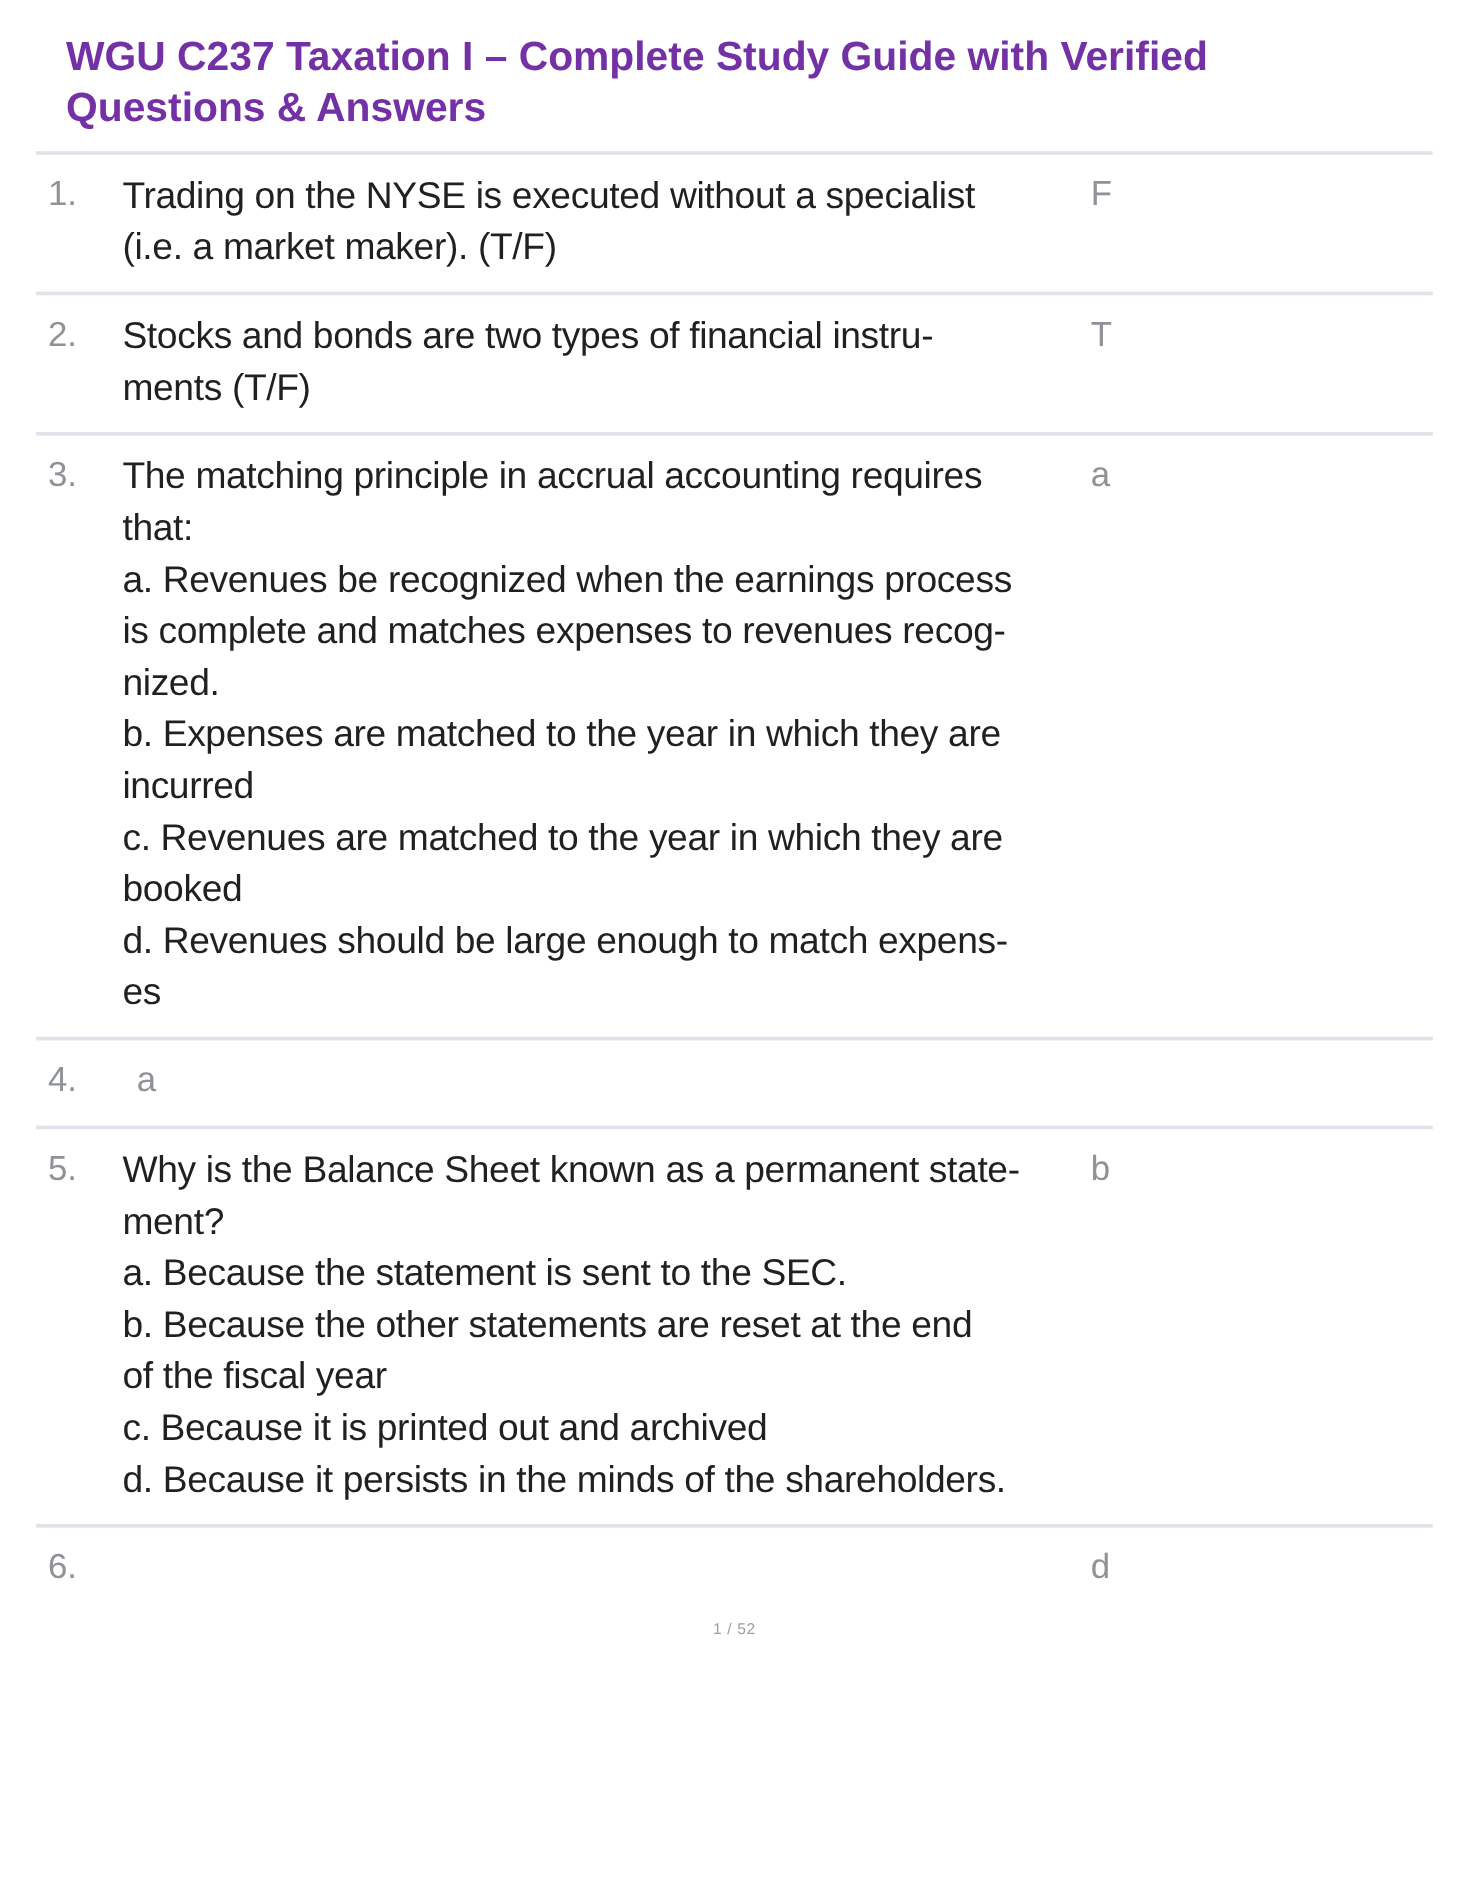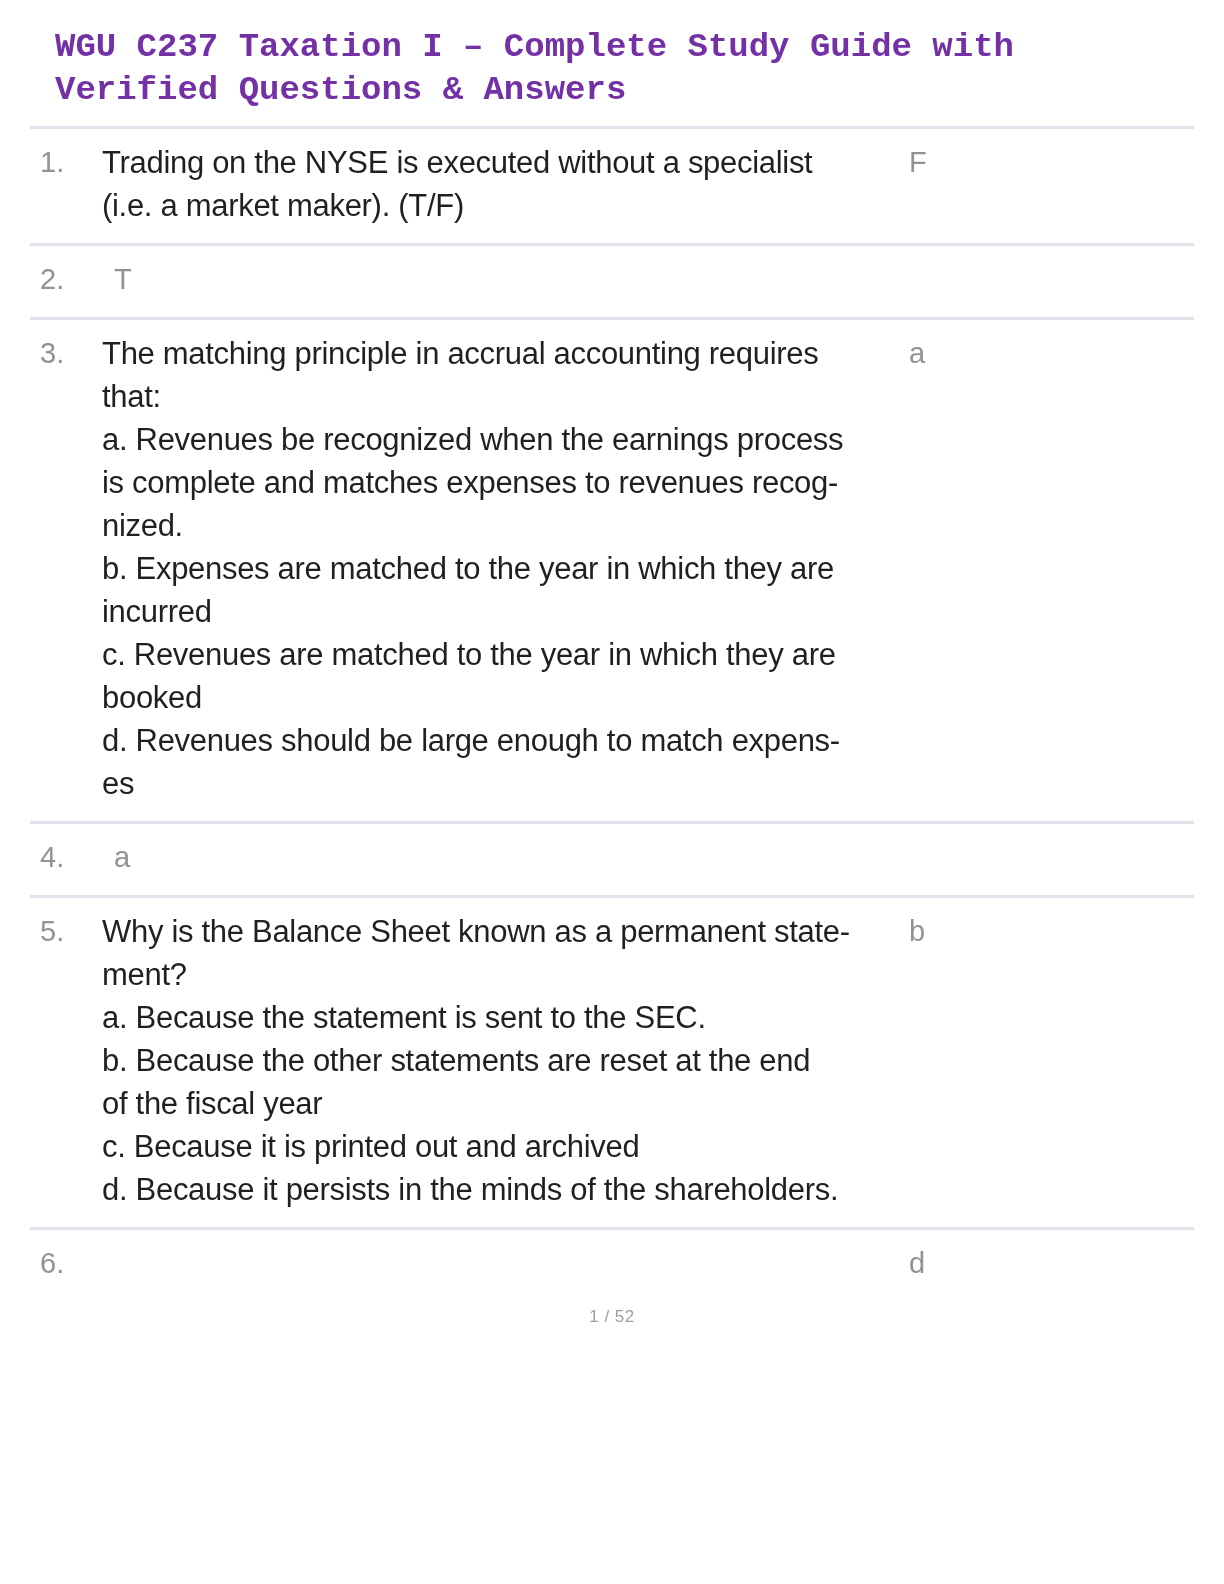--- a/index.html
+++ b/index.html
@@ -9,21 +9,21 @@
     width: 1224px;
     height: 1584px;
     margin: 0 auto;
     background: #ffffff;
     overflow: hidden;
     font-family: "Liberation Sans", "DejaVu Sans", sans-serif;
   }
   .doc-title {
     margin: 26px 40px 14px 55px;
     max-width: 1045px;
-    font-family: Liberation Mono, monospace;
+    font-family: Liberation Sans, sans-serif;
     font-weight: bold;
     font-size: 34px;
     line-height: 43px;
     color: #7430a5;
     letter-spacing: 0px;
   }
   .qa-list { margin: 0 30px; }
   .qa-row {
     display: flex;
     align-items: flex-start;
@@ -50,21 +50,21 @@
   .q-ans {
     padding-left: 12px;
     font-size: 29px;
     line-height: 43px;
     font-stretch: condensed;
     color: #8f9296;
   }
   .footer {
     margin-top: 6px;
     text-align: center;
-    font-size: 17px;
+    font-size: 13px;
     letter-spacing: 0.5px;
     color: #9b9fa4;
     font-stretch: condensed;
   }
 </style>
 </head>
 <body>
 
 <div class="page">
 
@@ -73,20 +73,22 @@
   <div class="qa-list">
     <div class="qa-row">
       <div class="q-num">1.</div>
       <div class="q-text">Trading on the NYSE is executed without a specialist
 (i.e. a market maker). (T/F)</div>
       <div class="q-ans">F</div>
     </div>
 
     <div class="qa-row">
       <div class="q-num">2.</div>
+      <div class="q-text">Stocks and bonds are two types of financial instru-
+ments (T/F)</div>
       <div class="q-ans">T</div>
     </div>
 
     <div class="qa-row">
       <div class="q-num">3.</div>
       <div class="q-text">The matching principle in accrual accounting requires
 that:
 a. Revenues be recognized when the earnings process
 is complete and matches expenses to revenues recog-
 nized.

